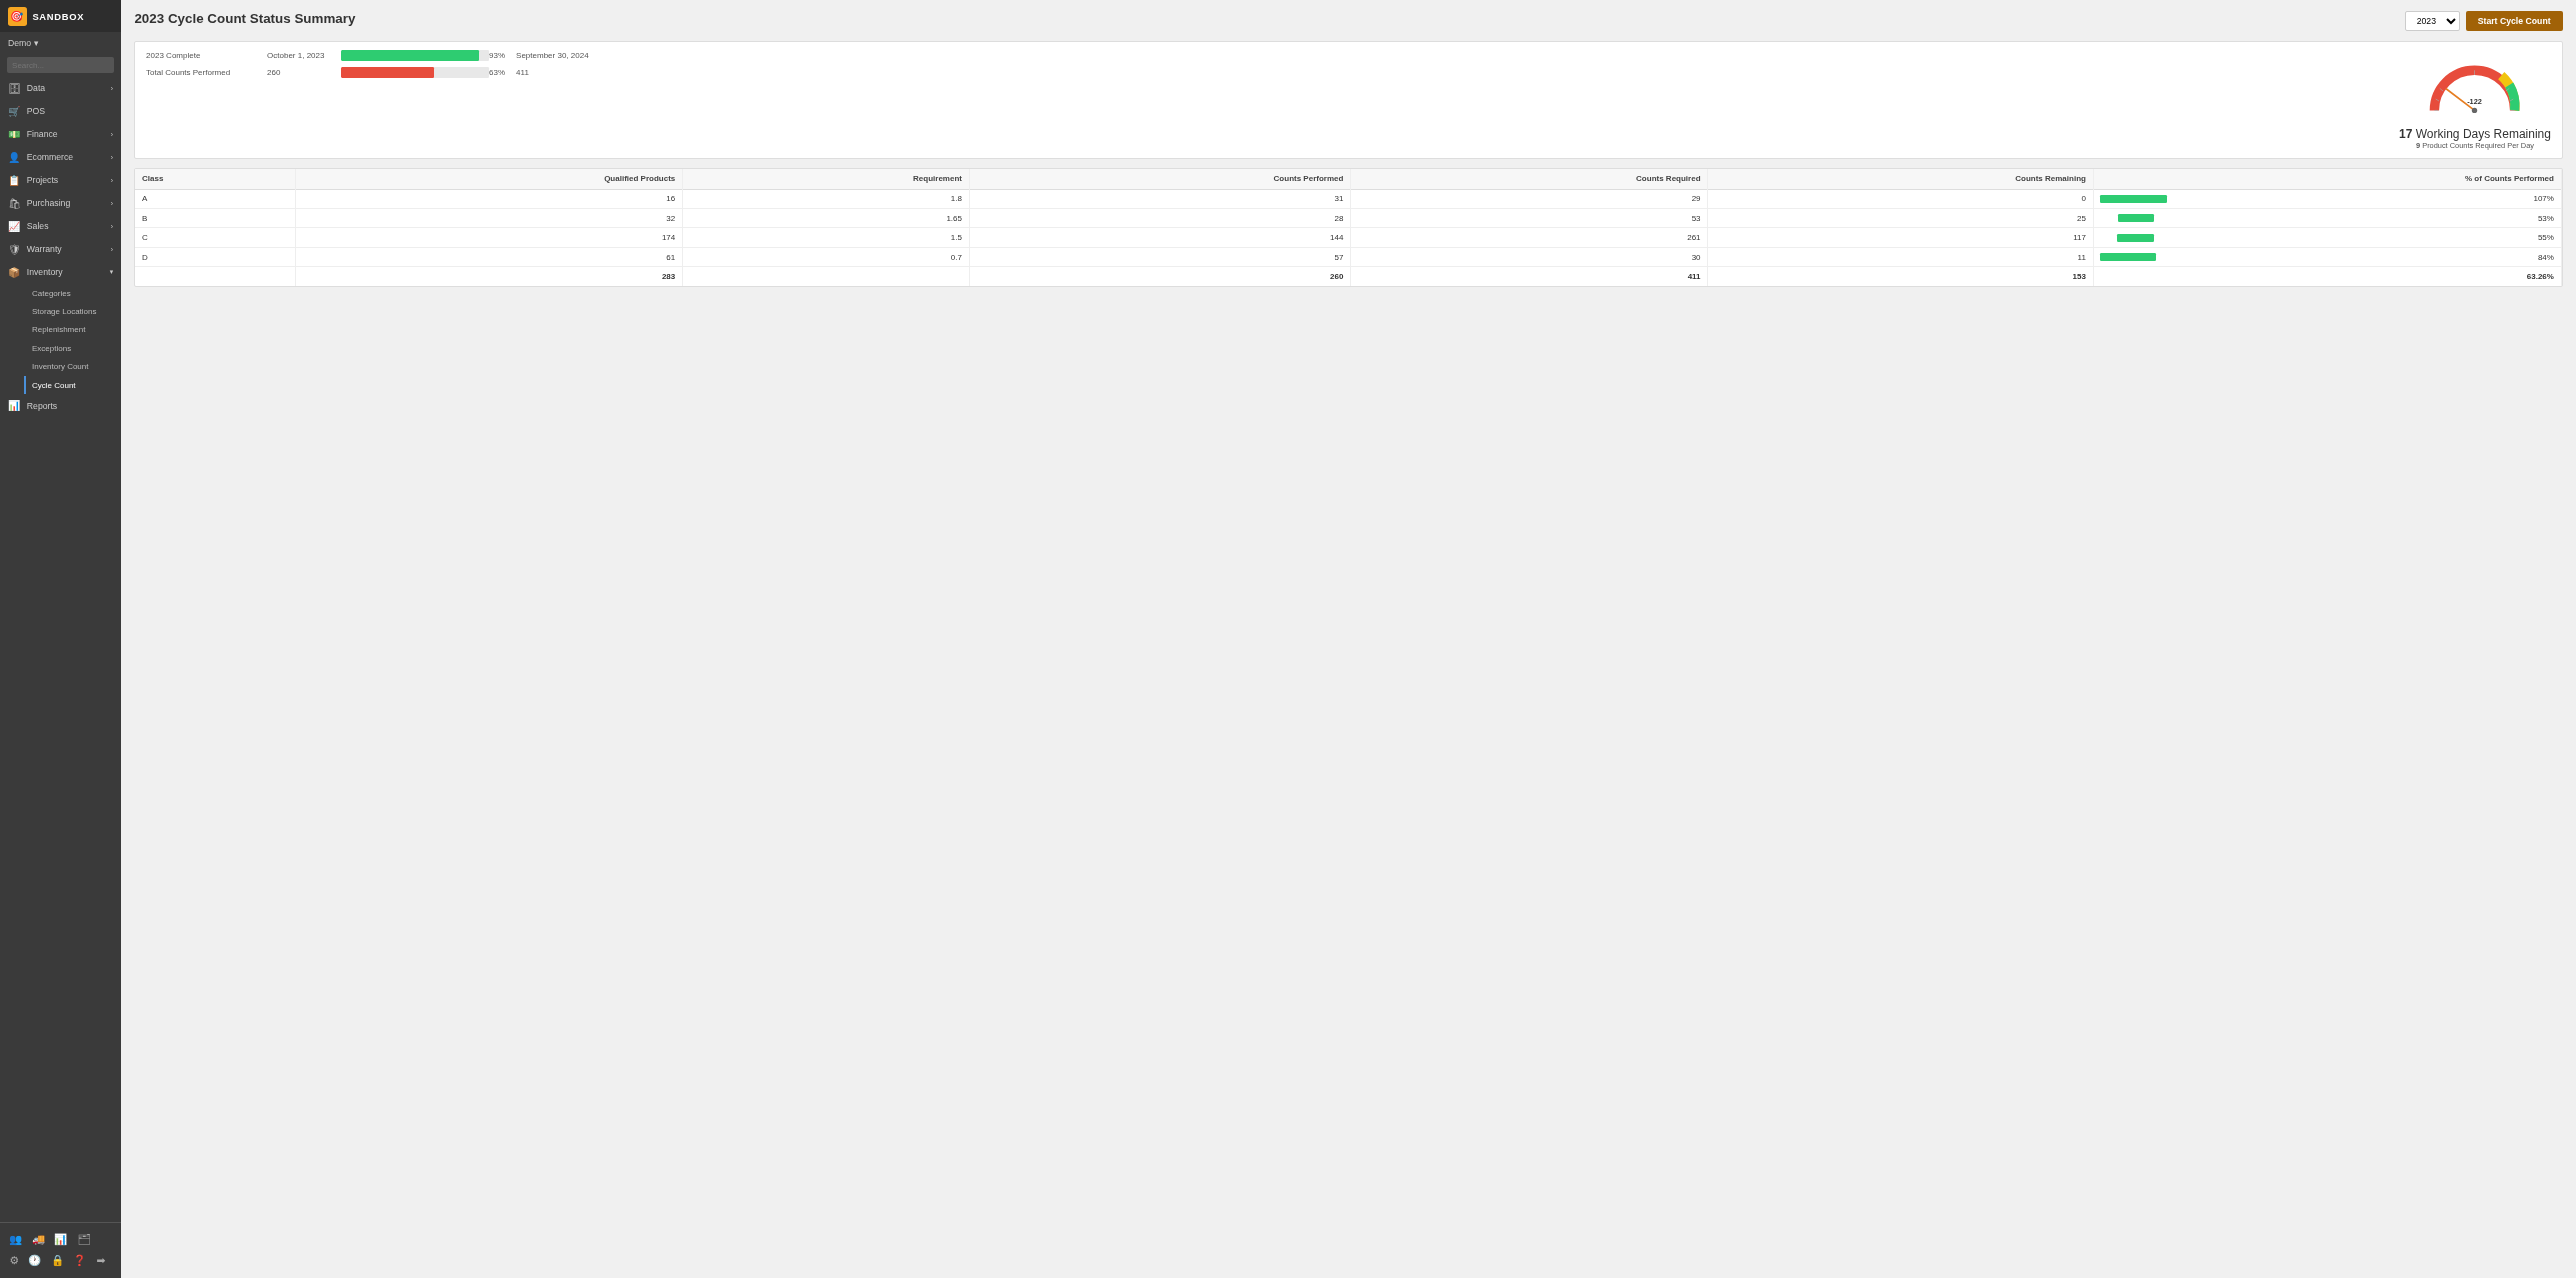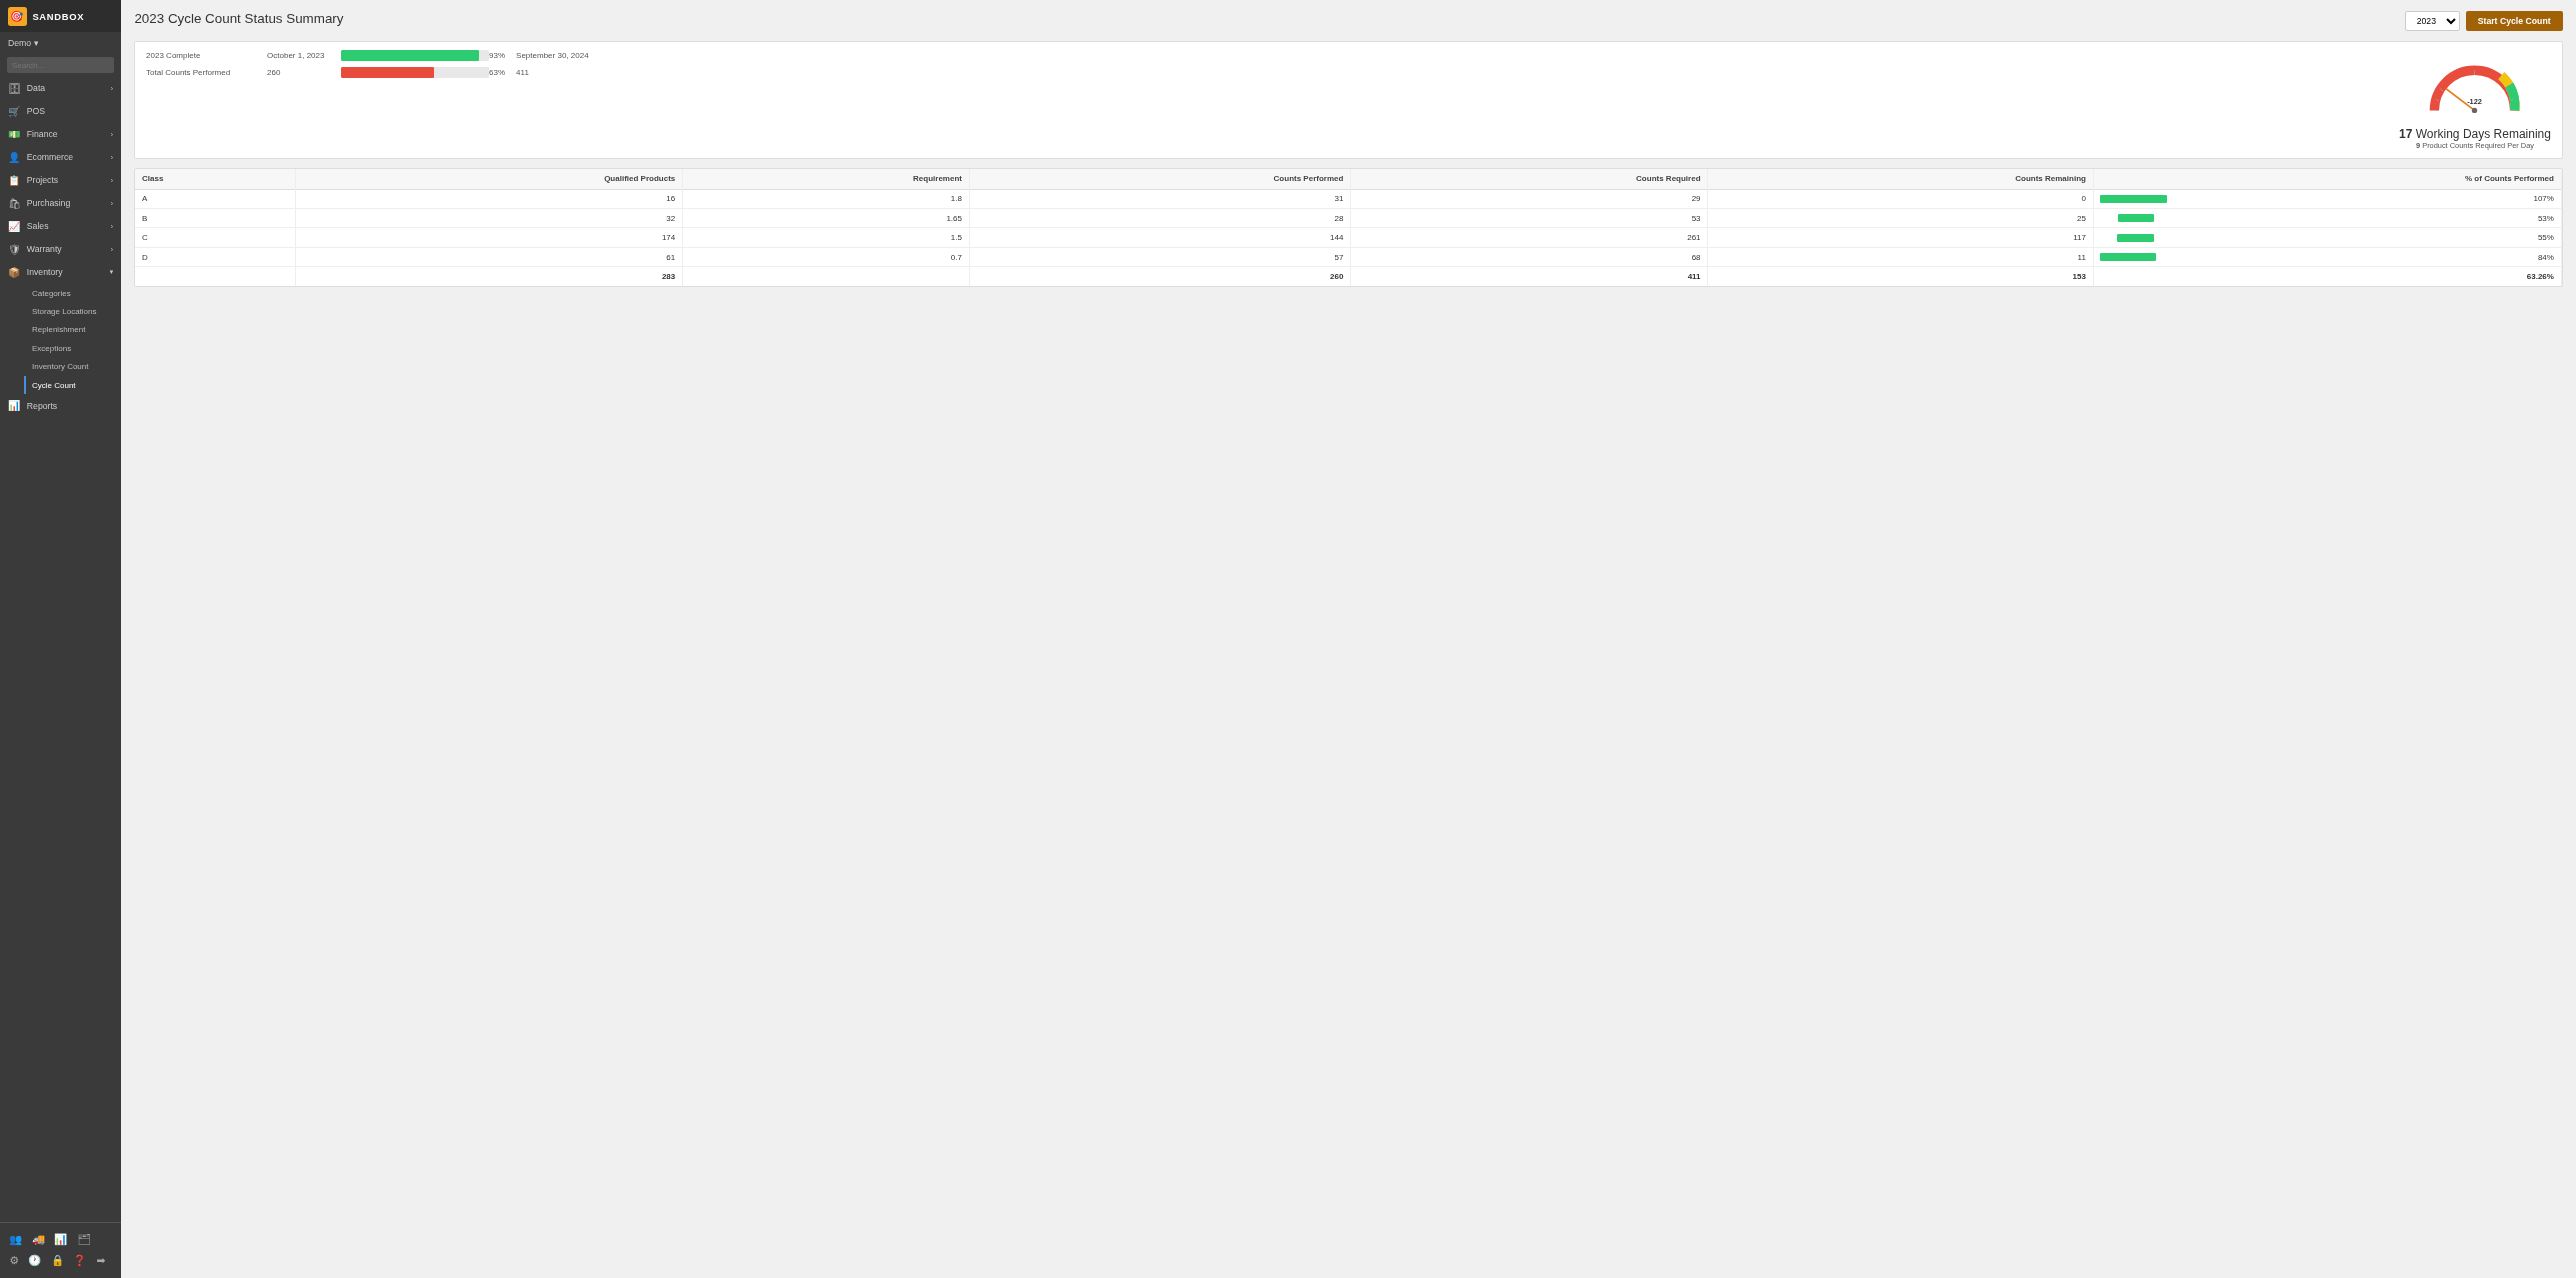--- a/index.html
+++ b/index.html
@@ -104,21 +104,21 @@
       background: #f0f0f0;
     }
     #page-header {
       display: flex;
       align-items: flex-start;
       justify-content: space-between;
       margin-bottom: 9.4px;
     }
     #page-title {
       font-size: 13.4px;
-      font-weight: normal;
+      font-weight: bold;
       color: #333;
     }
     #header-controls {
       display: flex; gap: 5.4px; align-items: center;
     }
     #year-select {
       padding: 3.4px 6.7px;
       border: 0.7px solid #ccc;
       border-radius: 2px;
       background: white;
@@ -503,21 +503,21 @@
           </div>
           <span class="pct-text">55%</span>
         </div>
       </td>
     </tr>
             <tr>
       <td>D</td>
       <td>61</td>
       <td>0.7</td>
       <td>57</td>
-      <td>68</td>
+      <td>30</td>
       <td>11</td>
       <td>
         <div class="bar-cell">
           <div class="mini-bar-wrap">
             <div class="mini-bar-green" style="width:56px;"></div>
           </div>
           <span class="pct-text">84%</span>
         </div>
       </td>
     </tr>

